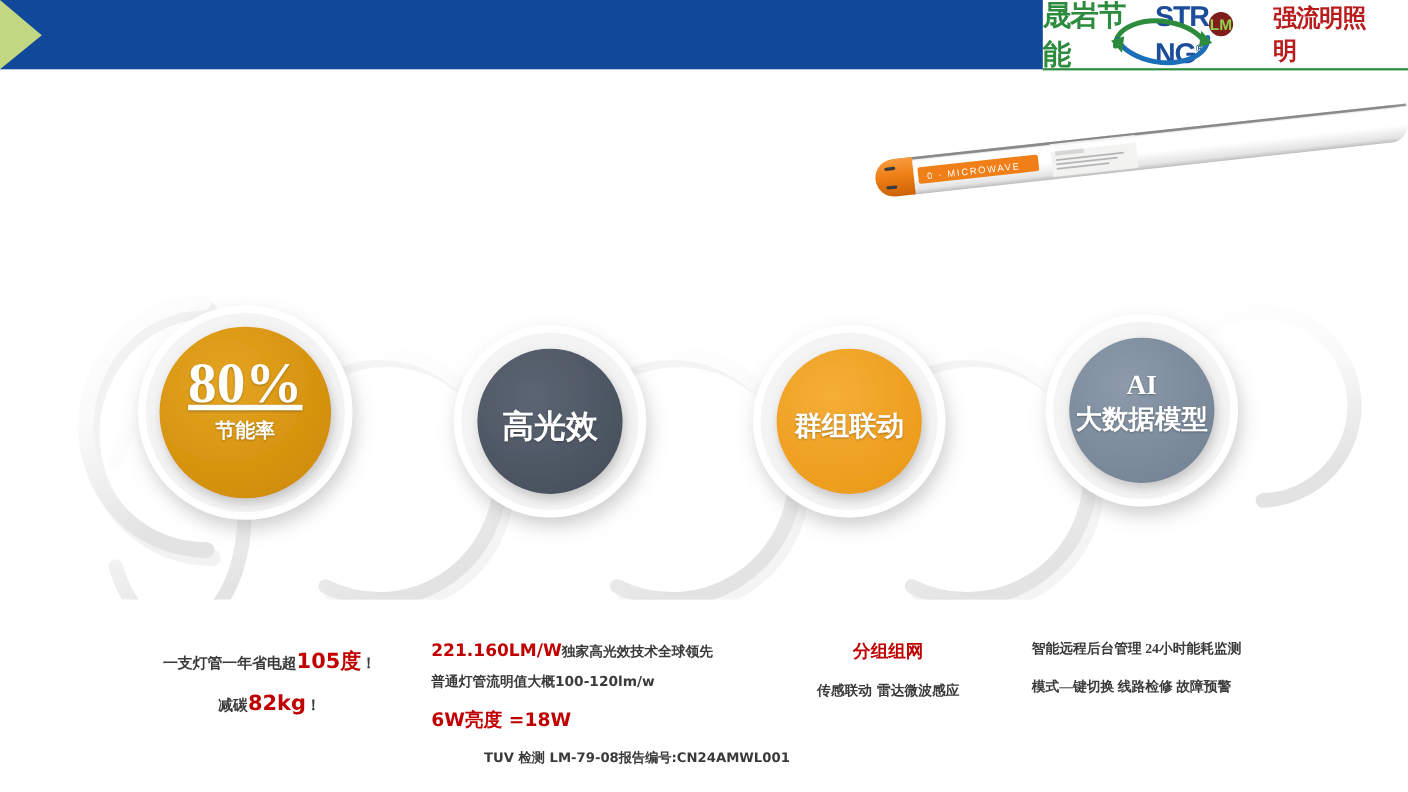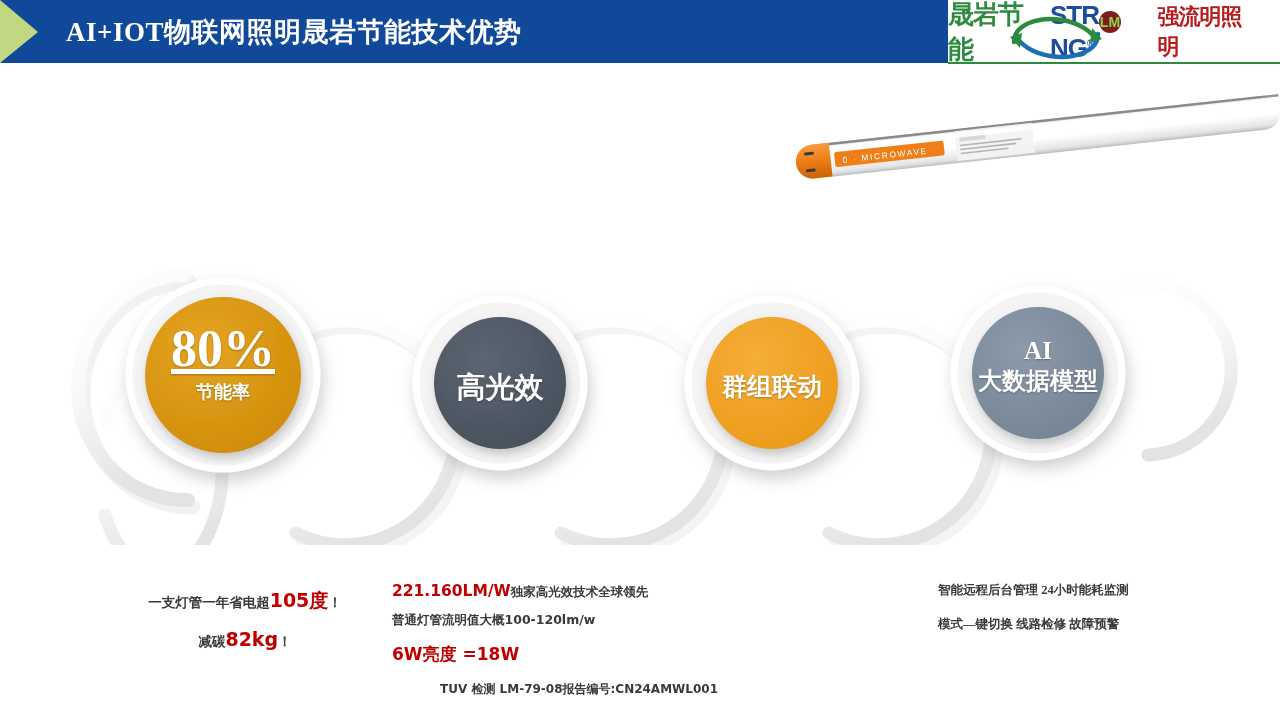--- a/index.html
+++ b/index.html
@@ -77,21 +77,20 @@
   .c4 .r2{margin-top:17px;font-size:12.5px;color:#3A3A3A;font-weight:bold;white-space:nowrap;}
 </style>
 </head>
 <body>
 
 <div class="slide">
 
   <div class="header">
     <div class="header-bar"></div>
     <div class="header-arrow"></div>
-    <div class="header-title">AI+IOT物联网照明晟岩节能技术优势</div>
 
     <div class="header-logo">
       <div style="position:relative;display:flex;align-items:center;height:48px;">
 
         <svg class="logo-swoosh" viewBox="0 0 100 52">
           <path d="M8,30 C8,12 34,4 56,8 C74,11 86,20 90,28" fill="none" stroke="#2C8B3D" stroke-width="4.5" stroke-linecap="round"></path>
           <path d="M92,22 C92,40 66,48 44,44 C26,41 14,32 10,24" fill="none" stroke="#1B6FB8" stroke-width="4.5" stroke-linecap="round"></path>
           <path d="M86,16 L96,27 L84,31 Z" fill="#2C8B3D"></path>
           <path d="M14,36 L4,25 L16,21 Z" fill="#2C8B3D"></path>
         </svg>
@@ -249,19 +248,23 @@
     <div class="l2"><span>减碳</span><b>82kg</b><span>！</span></div>
   </div>
 
   <div class="cap c2">
     <div class="r1"><span>221.160LM/W</span><span class="small">独家高光效技术全球领先</span></div>
     <div class="r2">普通灯管流明值大概100-120lm/w</div>
     <div class="r3">6W亮度 =18W</div>
     <div class="r4">TUV 检测 LM-79-08报告编号:CN24AMWL001</div>
   </div>
 
+  <div class="cap c3">
+    <div class="r1">分组组网</div>
+    <div class="r2">传感联动  雷达微波感应</div>
+  </div>
 
   <div class="cap c4">
     <div class="r1">智能远程后台管理     24小时能耗监测</div>
     <div class="r2">模式—键切换  线路检修  故障预警</div>
   </div>
 
 </div>
 
 </body></html>

